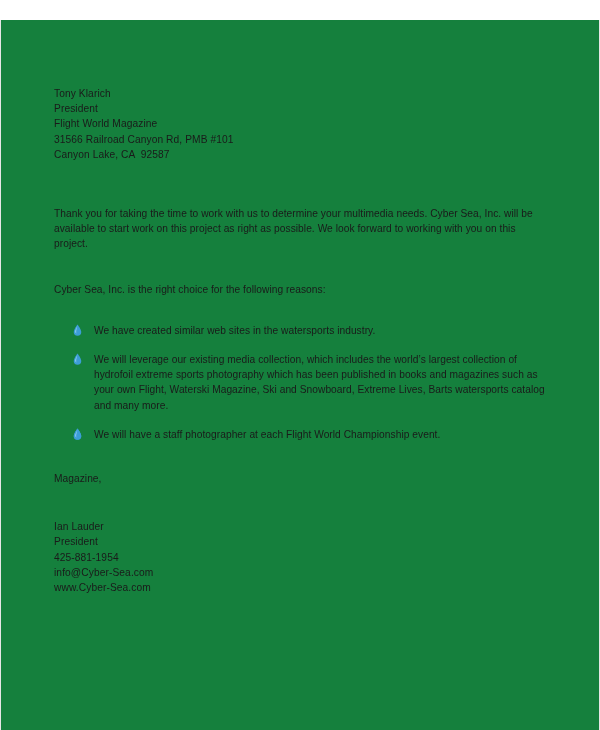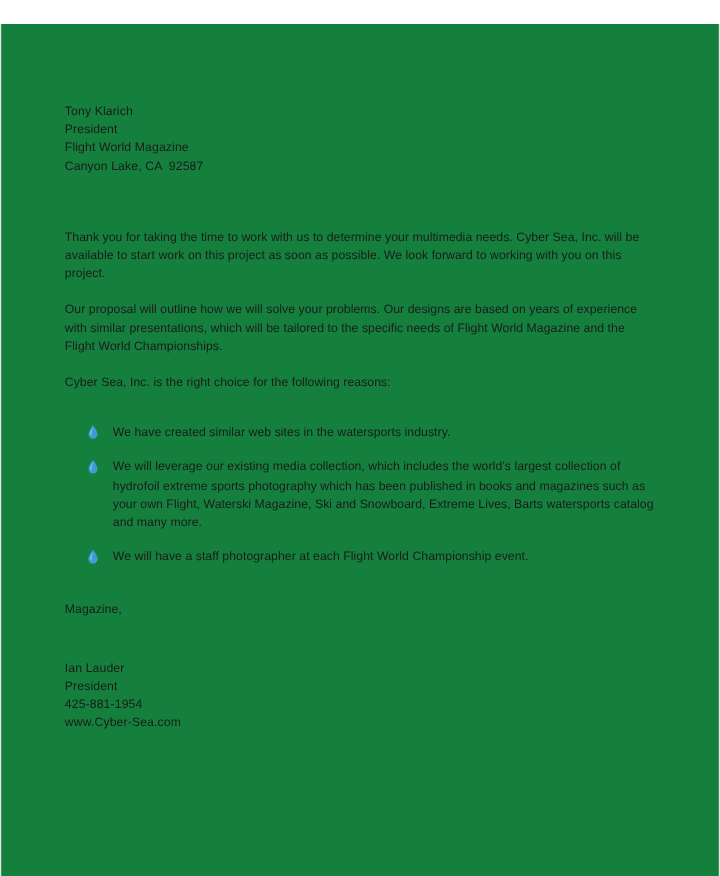--- a/index.html
+++ b/index.html
@@ -89,30 +89,30 @@
 </head>
 <body>
 
 <div class="page">
   <div class="letter">
 
     <div class="address-block">
       <span class="address-line">Tony Klarich</span>
       <span class="address-line">President</span>
       <span class="address-line">Flight World Magazine</span>
+      <span class="address-line">31566 Railroad Canyon Rd, PMB #101</span>
       <span class="address-line">Canyon Lake, CA  92587</span>
     </div>
 
     <div class="spacer-lg"></div>
 
-    <p class="para">Thank you for taking the time to work with us to determine your multimedia needs.   Cyber Sea, Inc. will be available to start work on this project as soon as possible.  We look forward to working with you on this project.</p>
+    <p class="para">Thank you for taking the time to work with us to determine your multimedia needs.   Cyber Sea, Inc. will be available to start work on this project as right as possible.  We look forward to working with you on this project.</p>
 
     <div class="spacer-md"></div>
 
-    <p class="para">Our proposal will outline how we will solve your problems.   Our designs are based on years of experience with similar presentations, which will be tailored to the specific needs of Flight World Magazine and the Flight World Championships.</p>
 
     <div class="spacer-md"></div>
 
     <p class="para">Cyber Sea, Inc. is the right choice for the following reasons:</p>
 
     <div style="height:26px"></div>
 
     <ul class="bullet-list">
 
       <li class="bullet-item">
@@ -151,17 +151,18 @@
     <div style="height:29px"></div>
 
     <p class="para">Magazine,</p>
 
     <div style="height:33px"></div>
 
     <div class="signature-block">
       <span class="sig-line">Ian Lauder</span>
       <span class="sig-line">President</span>
       <span class="sig-line">425-881-1954</span>
+      <span class="sig-line">info@Cyber-Sea.com</span>
       <span class="sig-line">www.Cyber-Sea.com</span>
     </div>
 
   </div>
 </div>
 
 </body></html>

